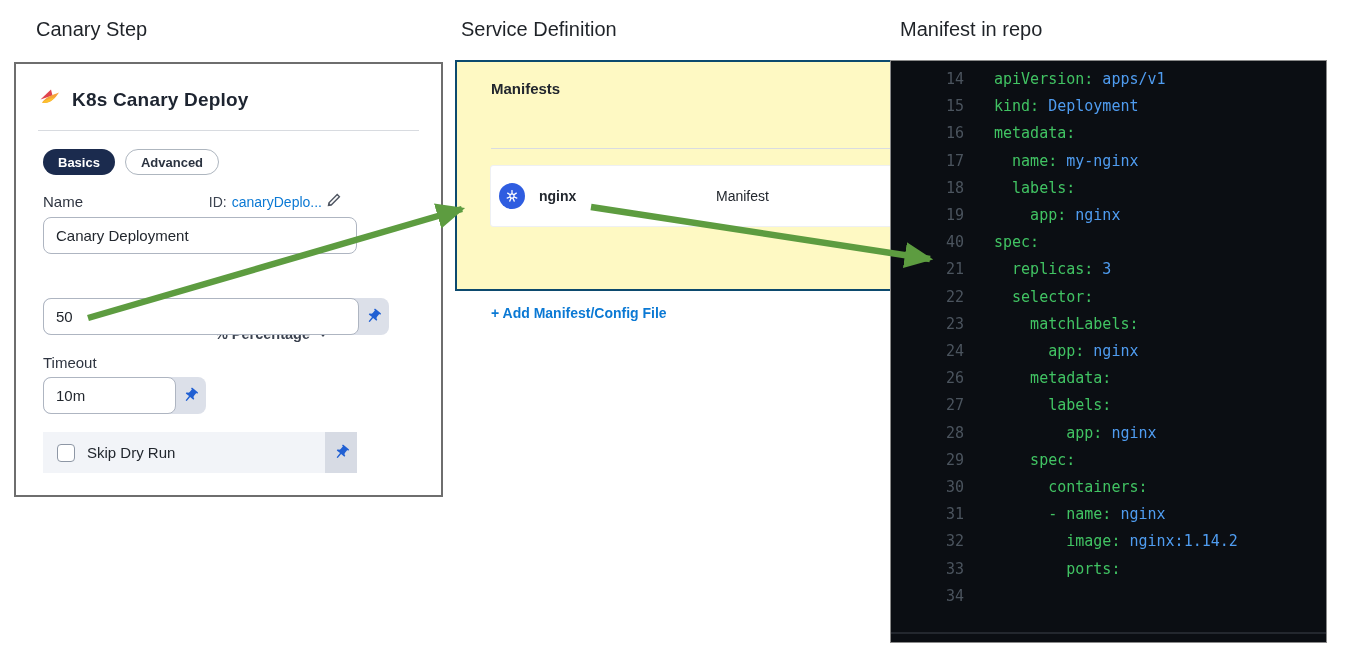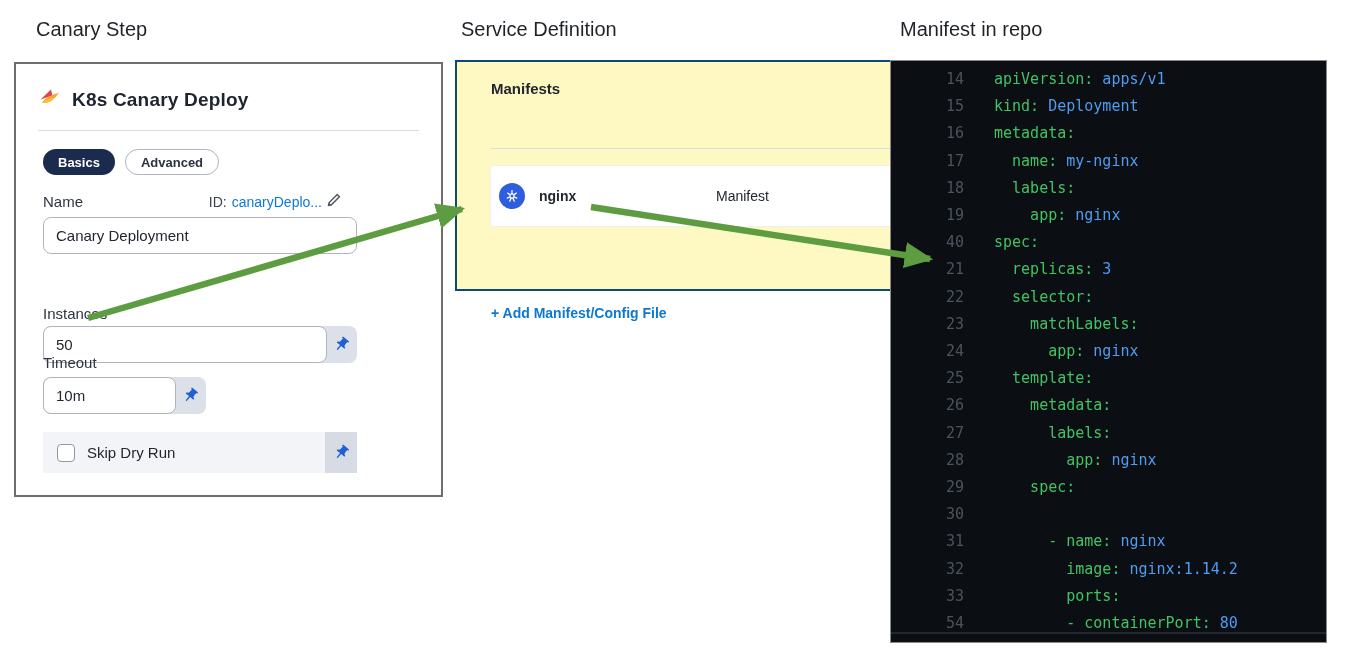--- a/index.html
+++ b/index.html
@@ -112,21 +112,21 @@
         </svg>
       </span>
     </div>
     <input class="text-input" style="left: 27px; top: 153px; width: 314px;" value="Canary Deployment">
 
     <div class="field-label" style="left:27px; top:207px;margin-top:34px;">Instances</div>
     <div class="unit-select">
       <span>% Percentage</span>
       <span class="caret-down"></span>
     </div>
-    <div class="pin-wrap" style="left:27px; top:234px; width:314px; height:37px;margin-top:28px;">
+    <div class="pin-wrap" style="left:27px; top:234px; width:346px; height:37px;">
       <input class="inner-input" value="50" style="">
       <span class="pin-btn">
         <svg width="17" height="17" viewBox="0 0 24 24">
           <path transform="rotate(40 12 12)" fill="#2160d3" d="M16 9 V4 h1 c0.55 0 1-0.45 1-1 s-0.45-1-1-1 H7 C6.45 2 6 2.45 6 3 s0.45 1 1 1 h1 v5 c0 1.66-1.34 3-3 3 v2 h5.97 v7 l1 1 1-1 v-7 H19 v-2 c-1.66 0-3-1.34-3-3 z"></path>
         </svg>
       </span>
     </div>
 
     <div class="field-label" style="left:27px; top:290px;">Timeout</div>
     <div class="pin-wrap" style="left:27px; top:313px; width:163px; height:37px;">
@@ -183,30 +183,29 @@
         <div class="code-line"><span class="ln">15</span><span class="code-text"><span class="tok-k">kind:</span><span class="tok-v"> Deployment</span></span></div>
         <div class="code-line"><span class="ln">16</span><span class="code-text"><span class="tok-k">metadata:</span></span></div>
         <div class="code-line"><span class="ln">17</span><span class="code-text"><span class="tok-k">  name:</span><span class="tok-v"> my-nginx</span></span></div>
         <div class="code-line"><span class="ln">18</span><span class="code-text"><span class="tok-k">  labels:</span></span></div>
         <div class="code-line"><span class="ln">19</span><span class="code-text"><span class="tok-k">    app:</span><span class="tok-v"> nginx</span></span></div>
         <div class="code-line"><span class="ln">40</span><span class="code-text"><span class="tok-k">spec:</span></span></div>
         <div class="code-line"><span class="ln">21</span><span class="code-text"><span class="tok-k">  replicas:</span><span class="tok-v"> 3</span></span></div>
         <div class="code-line"><span class="ln">22</span><span class="code-text"><span class="tok-k">  selector:</span></span></div>
         <div class="code-line"><span class="ln">23</span><span class="code-text"><span class="tok-k">    matchLabels:</span></span></div>
         <div class="code-line"><span class="ln">24</span><span class="code-text"><span class="tok-k">      app:</span><span class="tok-v"> nginx</span></span></div>
-        <div class="code-line"><span class="ln">25</span><span class="code-text"><span class="tok-k">  template:</span></span></div>
         <div class="code-line"><span class="ln">26</span><span class="code-text"><span class="tok-k">    metadata:</span></span></div>
         <div class="code-line"><span class="ln">27</span><span class="code-text"><span class="tok-k">      labels:</span></span></div>
         <div class="code-line"><span class="ln">28</span><span class="code-text"><span class="tok-k">        app:</span><span class="tok-v"> nginx</span></span></div>
         <div class="code-line"><span class="ln">29</span><span class="code-text"><span class="tok-k">    spec:</span></span></div>
-        <div class="code-line"><span class="ln">30</span></div>
+        <div class="code-line"><span class="ln">30</span><span class="code-text"><span class="tok-k">      containers:</span></span></div>
         <div class="code-line"><span class="ln">31</span><span class="code-text"><span class="tok-k">      - name:</span><span class="tok-v"> nginx</span></span></div>
         <div class="code-line"><span class="ln">32</span><span class="code-text"><span class="tok-k">        image:</span><span class="tok-v"> nginx:1.14.2</span></span></div>
         <div class="code-line"><span class="ln">33</span><span class="code-text"><span class="tok-k">        ports:</span></span></div>
-        <div class="code-line"><span class="ln">54</span><span class="code-text"><span class="tok-k">        - containerPort:</span><span class="tok-v"> 80</span></span></div>
+        <div class="code-line"><span class="ln">34</span></div>
       </div>
     <div class="scroll-strip"></div>
   </div>
 
   <svg class="arrow-overlay">
     <defs>
       <marker id="ah" markerWidth="4.6" markerHeight="4" refX="3.9" refY="2" orient="auto">
         <path d="M0,0 L4.4,2 L0,4 Z" fill="#5d9c40"></path>
       </marker>
     </defs>

